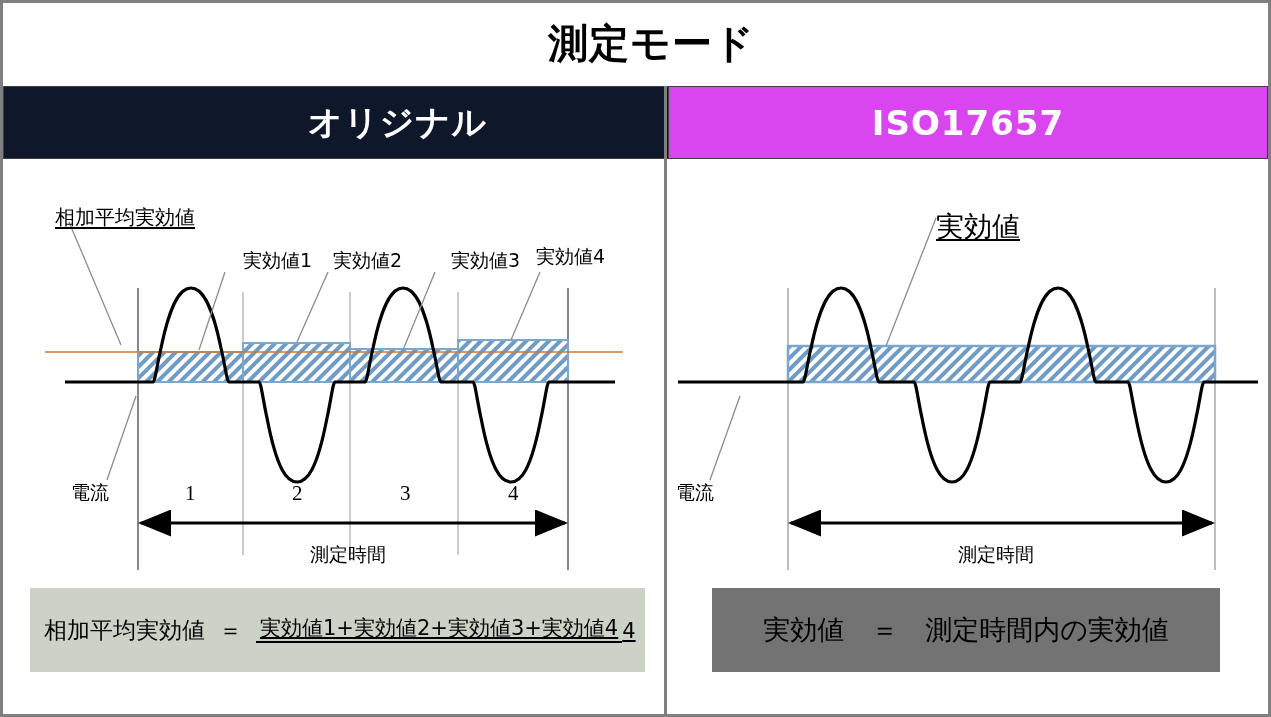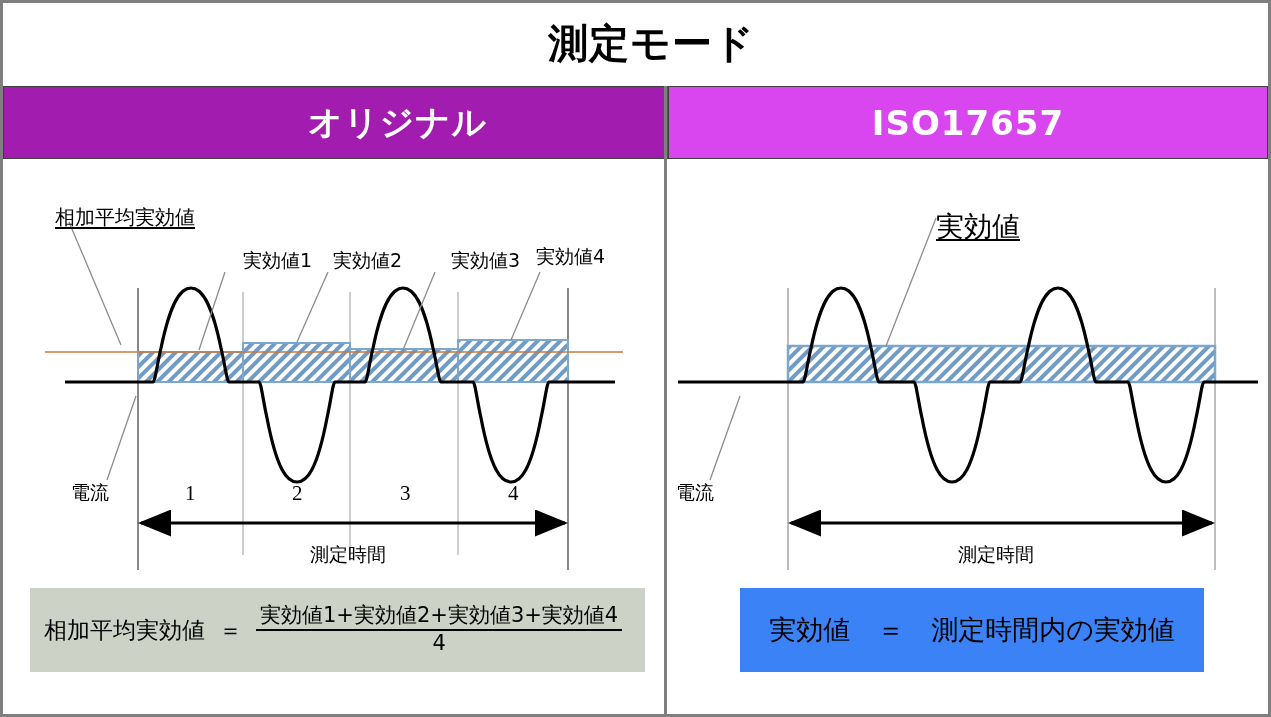--- a/index.html
+++ b/index.html
@@ -32,21 +32,21 @@
     font-size:40px;font-weight:bold;letter-spacing:1px;
     font-family:"DejaVu Sans","Liberation Sans",sans-serif;
   }
   
   .hdr{
     position:absolute;top:86px;height:73px;
     display:flex;align-items:center;justify-content:center;
     box-sizing:border-box;
     border:1px solid #3f3f3f;
   }
-  .hdr-left{left:3px;width:789px;background:#a21caf;}
+  .hdr-left{left:3px;width:789px;background:#0f172a;}
   .hdr-right{left:668px;width:600px;background:#d946ef;}
   .hdr-text{
     color:#fff;font-size:34px;font-weight:bold;
     font-family:"DejaVu Sans","Liberation Sans",sans-serif;
     letter-spacing:1px;
   }
   
   .vsplit{
     position:absolute;left:664px;top:86px;width:3px;height:628px;
     background:#7f7f7f;
@@ -62,32 +62,31 @@
   .num{position:absolute;font-size:21px;
        font-family:"Liberation Serif","DejaVu Serif",serif;}
 
   
   .fbox{position:absolute;box-sizing:border-box;}
   .fbox-left{
     left:30px;top:588px;width:615px;height:84px;
     background:#ccd3c6;
   }
   .fbox-right{
-    left:712px;top:588px;width:464px;height:84px;
-    background:#3b82f6;
-    margin-left:28px;
+    left:712px;top:588px;width:508px;height:84px;
+    background:#737373;
   }
   .fbox-left .f-row{
     display:flex;align-items:center;height:100%;padding-left:14px;
     font-size:23px;font-family:"DejaVu Sans","Liberation Sans",sans-serif;
   }
   .f-lhs{white-space:nowrap;}
   .f-eq{margin:0 14px;font-size:23px;}
-  .frac{display:inline-flex;flex-direction:column;align-items:center;
-        line-height:1.12;}
+  .frac{display:inline-flex;flex-direction:row;align-items:flex-end;
+        line-height:1.12;text-decoration:underline;}
   .frac-num{border-bottom:2px solid #000;padding:0 4px 1px 4px;
             font-size:21px;white-space:nowrap;}
   .frac-den{font-size:21px;padding-top:1px;}
   .fbox-right .f-row{
     display:flex;align-items:center;justify-content:center;height:100%;
     font-size:27px;font-family:"DejaVu Sans","Liberation Sans",sans-serif;
     white-space:nowrap;
   }
   svg{display:block;}
 </style>

